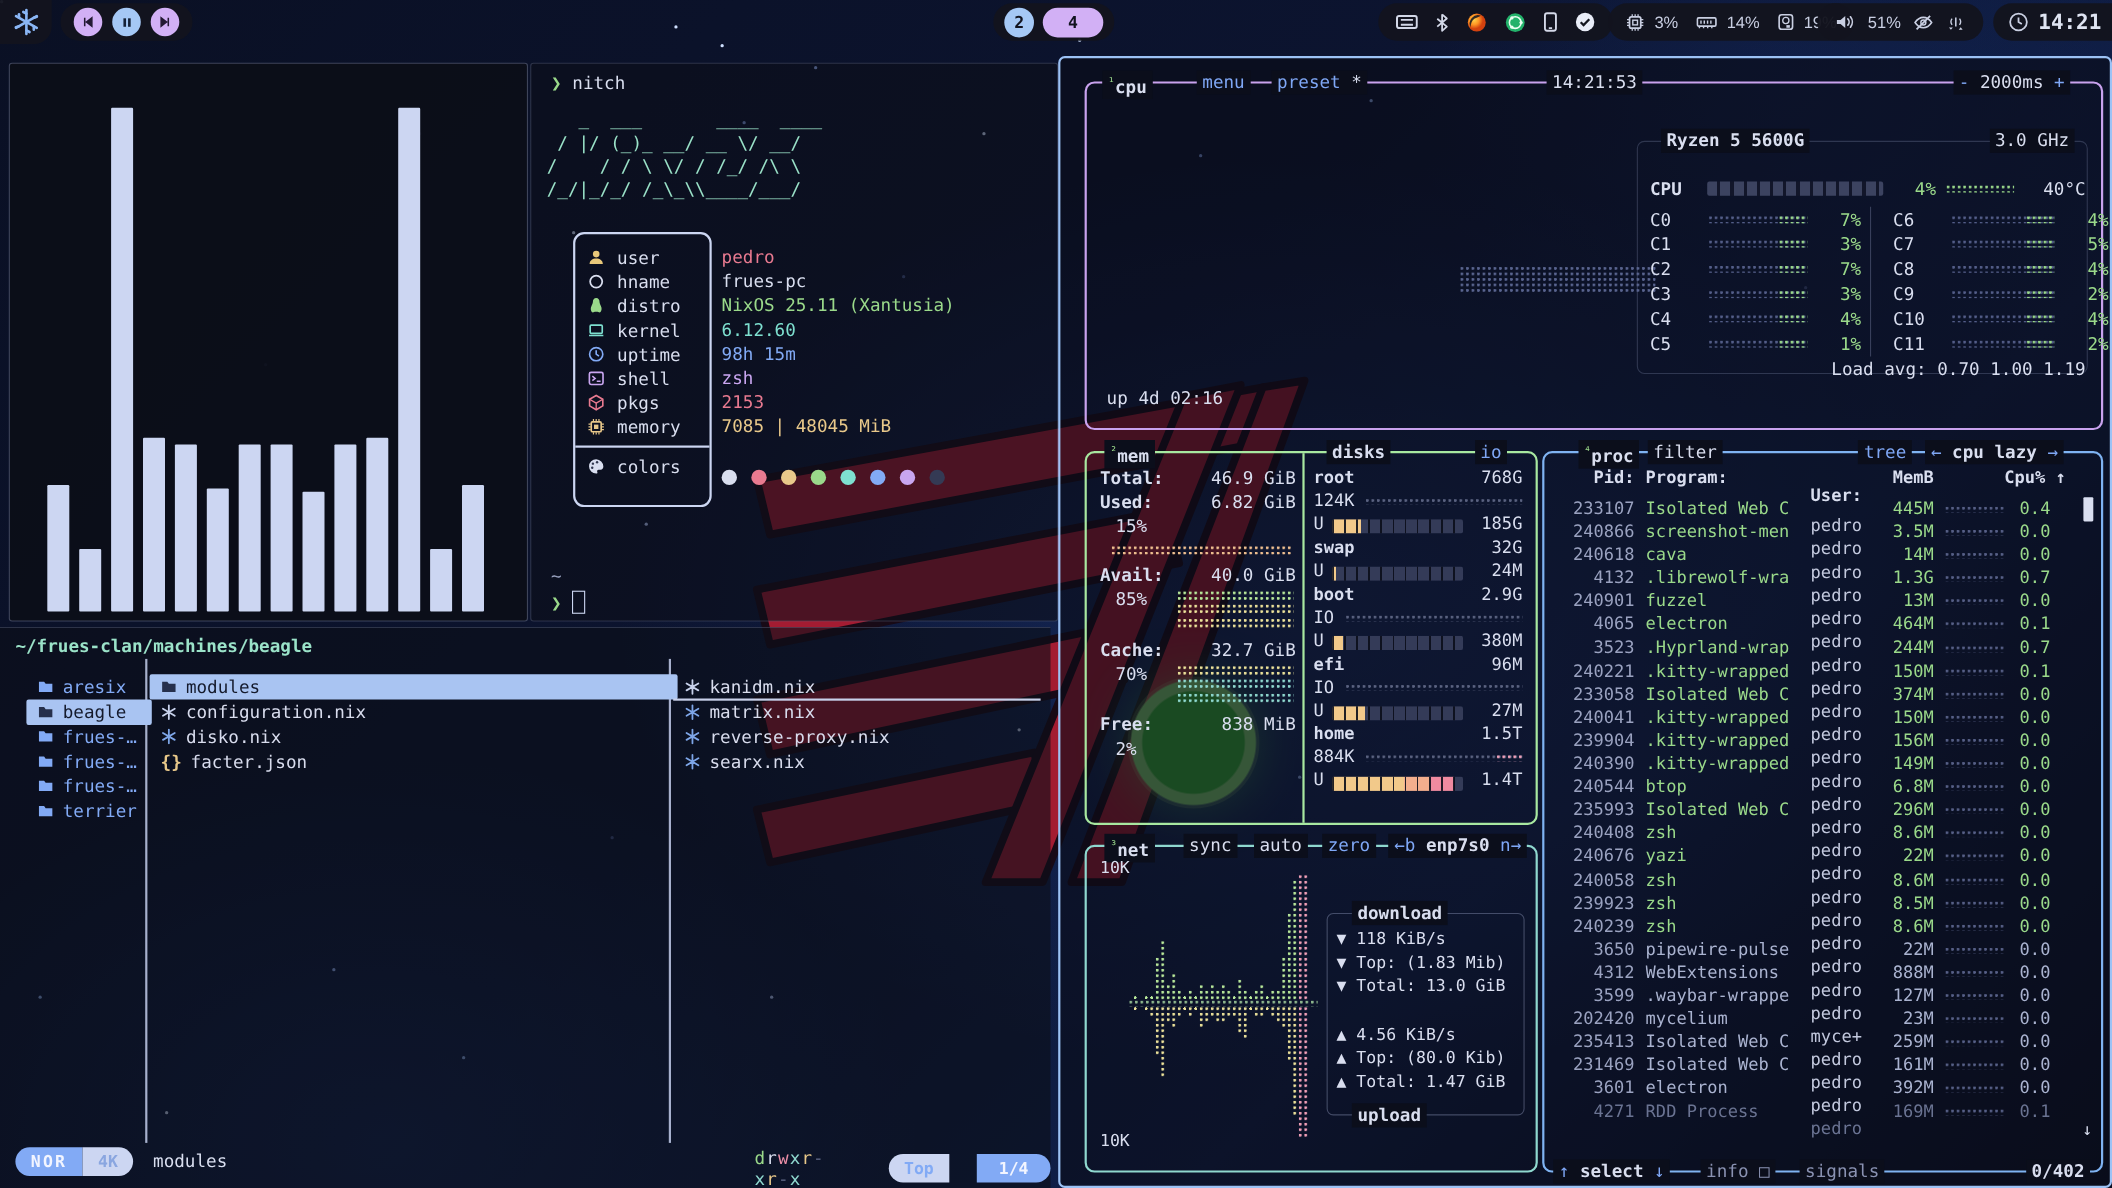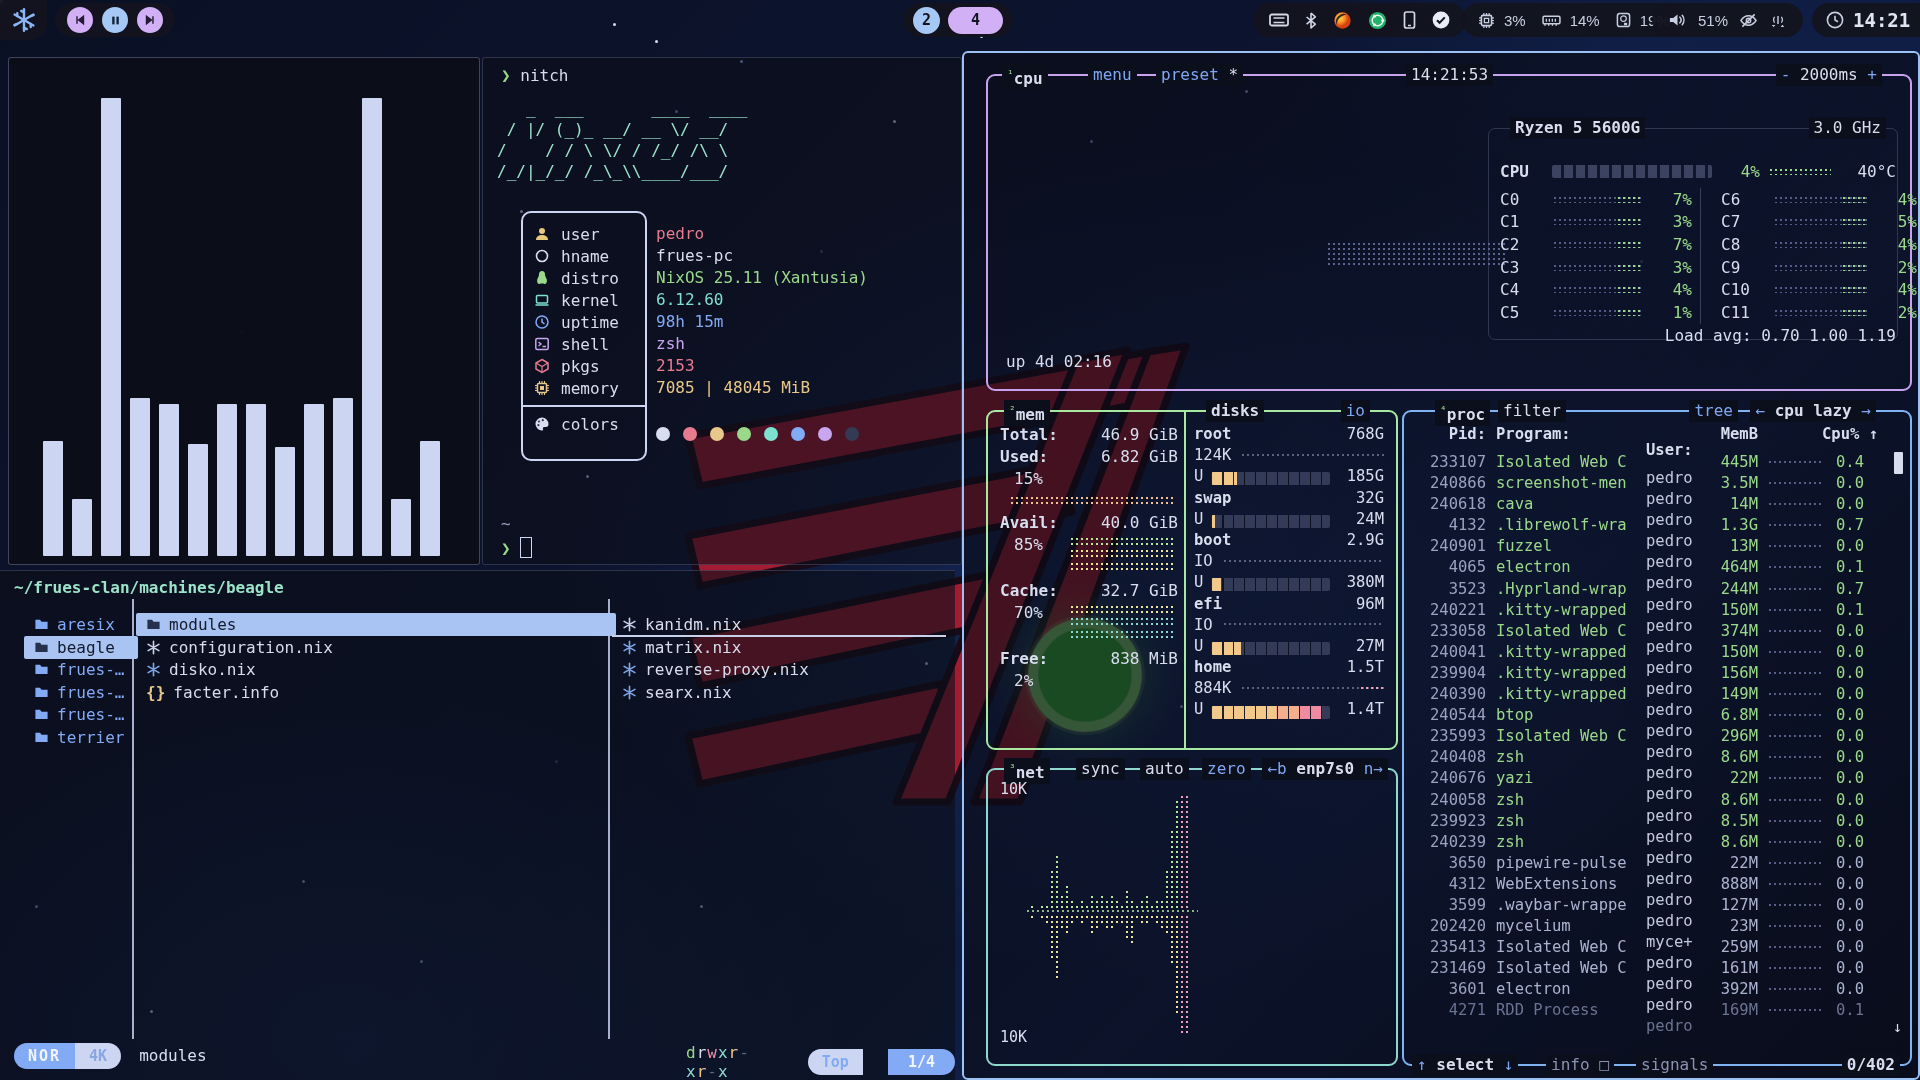--- a/index.html
+++ b/index.html
@@ -383,21 +383,21 @@
       <div class="yrow" style="left: 136px; top: 64.6px; color: rgb(216, 220, 237); padding-left: 10px;"><svg viewBox="0 0 12 12">
           <g stroke="#c8d2ec" stroke-width="1.3" stroke-linecap="round">
             <path d="M6 1v10M1.7 3.5l8.6 5M10.3 3.5l-8.6 5"></path>
           </g>
         </svg><span>configuration.nix</span></div>
       <div class="yrow" style="left: 136px; top: 87.2px; color: rgb(216, 220, 237); padding-left: 10px;"><svg viewBox="0 0 12 12">
           <g stroke="#7ea6e8" stroke-width="1.3" stroke-linecap="round">
             <path d="M6 1v10M1.7 3.5l8.6 5M10.3 3.5l-8.6 5"></path>
           </g>
         </svg><span>disko.nix</span></div>
-      <div class="yrow" style="left: 136px; top: 109.8px; color: rgb(216, 220, 237); padding-left: 10px;"><span style="color:#e8c88a;font-weight:bold;">{}</span><span>facter.info</span></div>
+      <div class="yrow" style="left: 136px; top: 109.8px; color: rgb(216, 220, 237); padding-left: 10px;"><span style="color:#e8c88a;font-weight:bold;">{}</span><span>facter.json</span></div>
     </div>
   <div>
       <div class="yrow" style="left: 612px; top: 42px; color: rgb(216, 220, 237); padding-left: 10px;"><svg viewBox="0 0 12 12">
           <g stroke="#c8d2ec" stroke-width="1.3" stroke-linecap="round">
             <path d="M6 1v10M1.7 3.5l8.6 5M10.3 3.5l-8.6 5"></path>
           </g>
         </svg><span>kanidm.nix</span></div>
       <div style="position: absolute; left: 612px; top: 64px; width: 334px; height: 2px; background: rgb(200, 208, 234);"></div>
       <div class="yrow" style="left: 612px; top: 64.6px; color: rgb(216, 220, 237); padding-left: 10px;"><svg viewBox="0 0 12 12">
           <g stroke="#7ea6e8" stroke-width="1.3" stroke-linecap="round">
@@ -729,20 +729,33 @@
         <div class="dg" style="position: absolute; left: 144px; width: 5px; bottom: 124px; height: 80px; --c: #b8e89a;"></div>
         <div class="dg" style="position: absolute; left: 144px; width: 5px; top: 121px; height: 50px; --c: #ece29a;"></div>
         <div class="dg" style="position: absolute; left: 149px; width: 5px; bottom: 124px; height: 110px; --c: #b8e89a;"></div>
         <div class="dg" style="position: absolute; left: 149px; width: 5px; top: 121px; height: 100px; --c: #ece29a;"></div>
         <div class="dg" style="position: absolute; left: 154px; width: 5px; bottom: 124px; height: 120px; --c: #f2a0b8;"></div>
         <div class="dg" style="position: absolute; left: 154px; width: 5px; top: 121px; height: 130px; --c: #f2a0b8;"></div>
         <div class="dg" style="position: absolute; left: 159px; width: 5px; bottom: 124px; height: 120px; --c: #f2a0b8;"></div>
         <div class="dg" style="position: absolute; left: 159px; width: 5px; top: 121px; height: 130px; --c: #f2a0b8;"></div>
       </div>
 
+    <div class="abs" style="left:218px;top:60px;width:178px;height:182px;border:1px solid rgba(150,160,195,.4);border-radius:6px;">
+      <span class="tag bold" style="left:22px;background:#0b0e1b;">download</span>
+      <div style="padding:12px 0 0 8px;">
+        <div class="ninfo">▼ 118 KiB/s</div>
+        <div class="ninfo">▼ Top: (1.83 Mib)</div>
+        <div class="ninfo">▼ Total: 13.0 GiB</div>
+        <div style="height:22px;"></div>
+        <div class="ninfo">▲ 4.56 KiB/s</div>
+        <div class="ninfo">▲ Top: (80.0 Kib)</div>
+        <div class="ninfo">▲ Total: 1.47 GiB</div>
+      </div>
+      <span class="tag tagb bold" style="left:22px;">upload</span>
+    </div>
   </div>
 
   <div class="tbox" style="left:438px;top:357px;width:506px;height:652px;border:2px solid #7fb3f2;">
     <span class="tag" style="left:31px;"><i class="sup">⁴</i><b>proc</b></span>
     <span class="tag" style="left:94px;">filter</span>
     <span class="tag blue" style="right:172px;">tree</span>
     <span class="tag" style="right:34px;"><span class="blue">←</span> <b>cpu lazy</b> <span class="blue">→</span></span>
 
     <div class="pr bold" style="position:absolute;left:10px;top:12px;right:22px;color:#d9deef;">
       <span class="pid" style="color:#d9deef;">Pid:</span>

